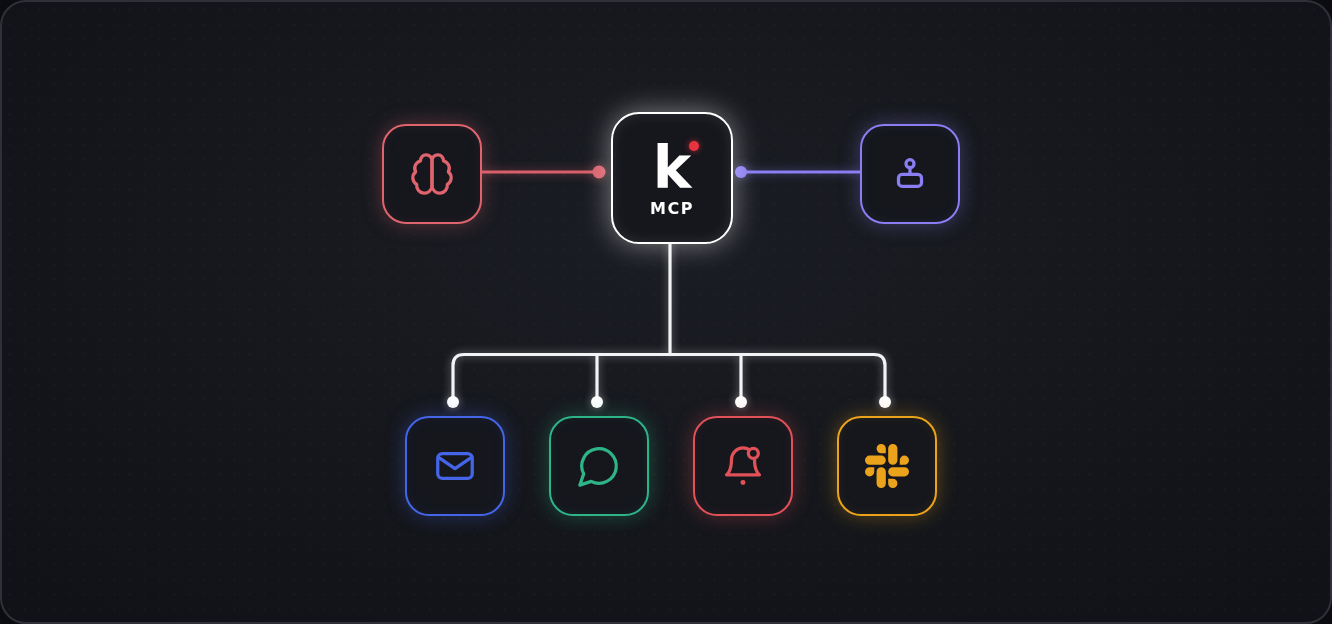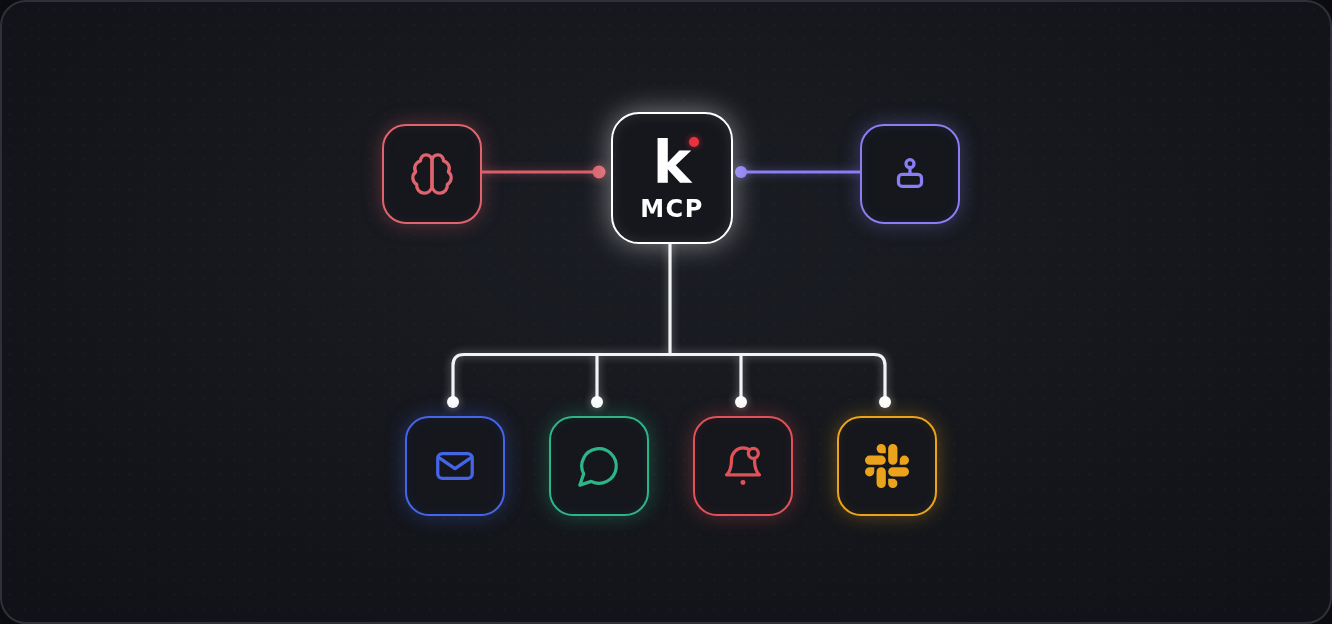--- a/index.html
+++ b/index.html
@@ -91,21 +91,21 @@
   }
   .k-dot {
     position: absolute;
     top: 3px; right: -8px;
     width: 10px; height: 10px;
     border-radius: 50%;
     background: #e8333f;
     box-shadow: 0 0 6px rgba(232,51,63,.7);
   }
   .mcp-label {
-    font-size: 24px;
+    font-size: 16px;
     font-weight: 700;
     letter-spacing: 1.5px;
     color: #ffffff;
     margin-top: 1px;
   }
 
   .icon svg {
     display: block;
     stroke: currentColor;
     fill: none;

